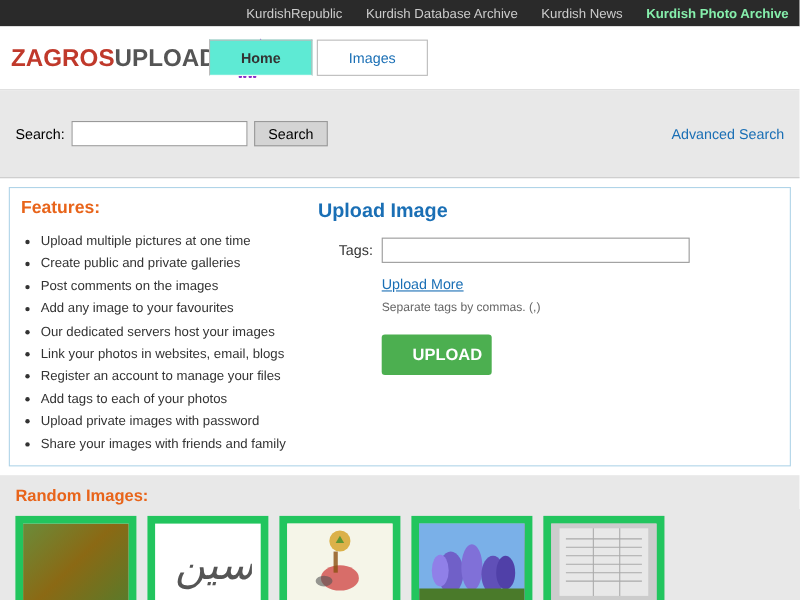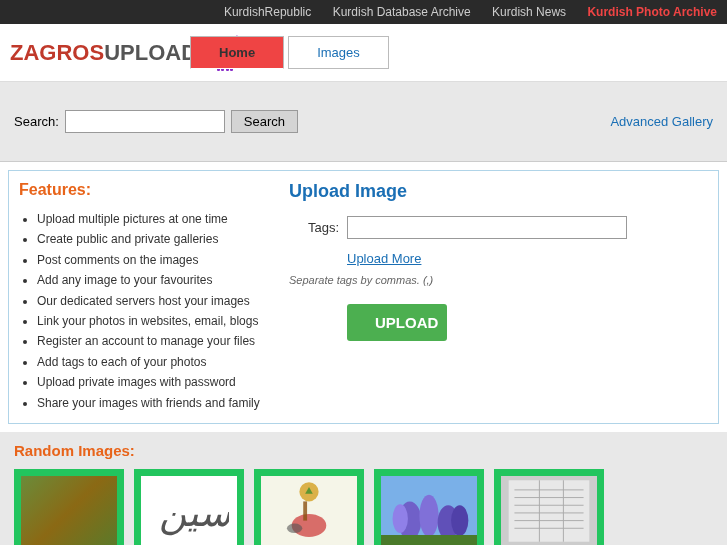--- a/index.html
+++ b/index.html
@@ -10,21 +10,21 @@
       background: #2a2a2a;
       text-align: right;
       padding: 5px 10px;
       font-size: 12px;
     }
     #top-nav a {
       color: #ccc;
       text-decoration: none;
       margin-left: 18px;
     }
-    #top-nav a.active { color: #ef4444; font-weight: bold; }
+    #top-nav a.active { color: #86efac; font-weight: bold; }
 
     
     #header {
       background: #fff;
       display: flex;
       align-items: center;
       padding: 6px 10px;
       border-bottom: 1px solid #ddd;
     }
     #logo-area {
@@ -50,21 +50,21 @@
     }
     .nav-tab {
       padding: 8px 28px;
       border: 1px solid #bbb;
       cursor: pointer;
       font-size: 13px;
       background: #f5f5f5;
       color: #333;
     }
     .nav-tab.active {
-      background: #ef4444;
+      background: #5eead4;
       border-bottom: 1px solid #fff;
       font-weight: bold;
     }
     .nav-tab.images-tab {
       color: #1a6fb5;
       background: #fff;
     }
 
     
     #search-bar {
@@ -184,21 +184,21 @@
       color: #1a6fb5;
       font-size: 13px;
       text-decoration: underline;
       cursor: pointer;
       margin-top: 4px;
       margin-left: 58px;
     }
     #tags-hint {
       font-size: 11px;
       color: #666;
-      font-style: italic;
+      margin-left: 58px;
     }
     #upload-btn {
       margin-top: 10px;
       margin-left: 58px;
       padding: 10px 28px;
       background: #4caf50;
       color: #fff;
       border: none;
       font-size: 15px;
       font-weight: bold;
@@ -287,21 +287,21 @@
   <div id="nav-tabs">
     <div class="nav-tab active">Home</div>
     <div class="nav-tab images-tab">Images</div>
   </div>
 </header>
 
 <div id="search-bar">
   <span id="search-label">Search:</span>
   <input id="search-input" type="text" style="">
   <button id="search-btn">Search</button>
-  <a id="advanced-search" href="#">Advanced Gallery</a>
+  <a id="advanced-search" href="#">Advanced Search</a>
 </div>
 
 <div id="main-content">
 
   <div id="features-panel">
     <div id="features-title">Features:</div>
     <ul id="features-list">
       <li>Upload multiple pictures at one time</li>
       <li>Create public and private galleries</li>
       <li>Post comments on the images</li>

